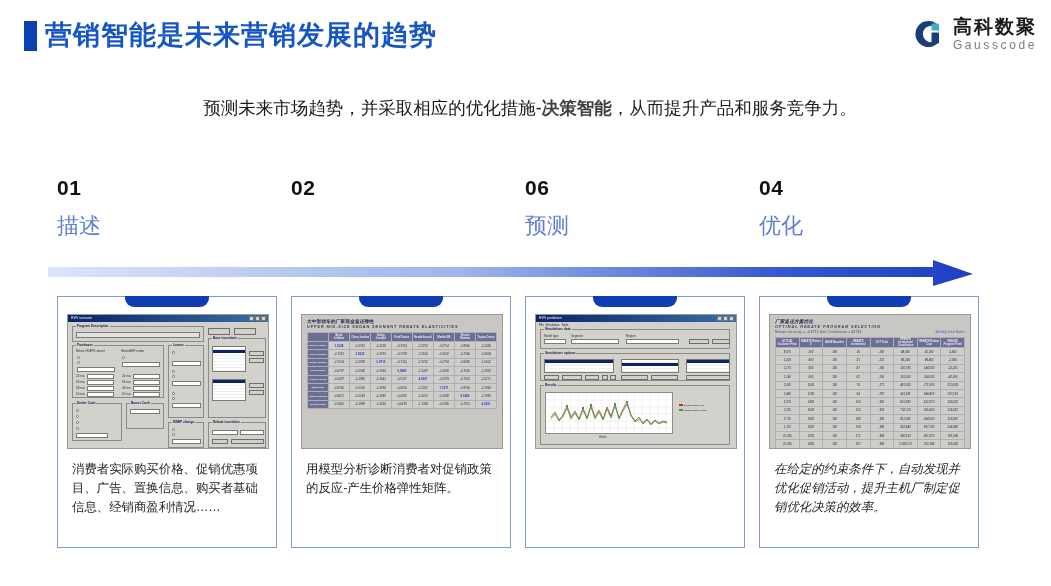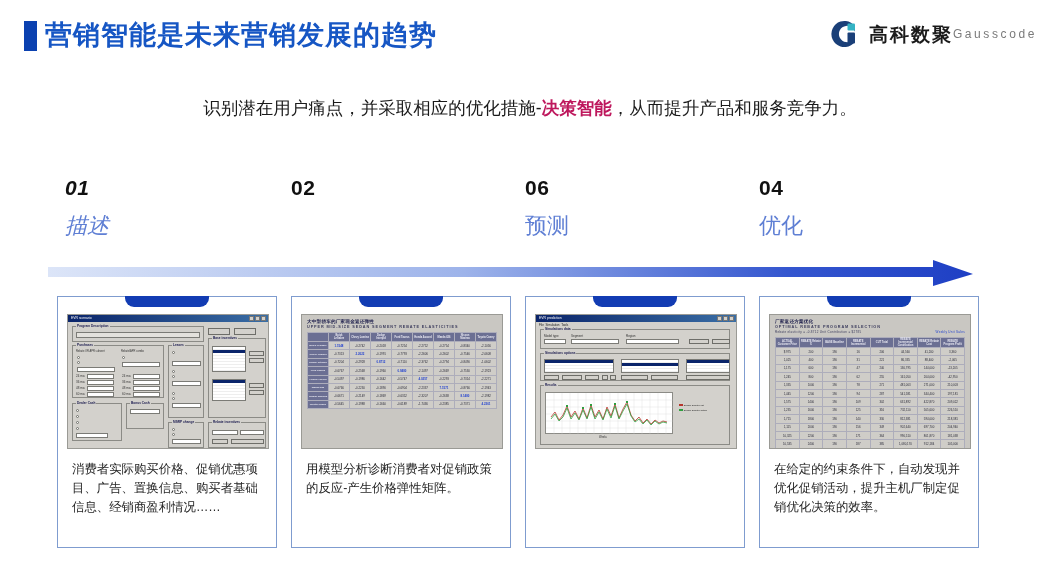--- a/index.html
+++ b/index.html
@@ -17,31 +17,31 @@
     position: absolute; left: 24px; top: 21px;
     width: 13px; height: 30px; background: #0b41b0;
   }
   .page-title {
     position: absolute; left: 45px; top: 17px;
     font-size: 27px; font-weight: bold; color: #1656c4;
     letter-spacing: 1px; white-space: nowrap;
   }
   .logo { position: absolute; right: 14px; top: 17px; display: flex; align-items: center; gap: 9px; }
   .logo-mark { width: 34px; height: 34px; position: relative; }
-  .logo-text { display: flex; flex-direction: row; line-height: 1; }
+  .logo-text { display: flex; flex-direction: column; line-height: 1; }
   .logo-cn { font-size: 19px; font-weight: bold; color: #1a1a1a; letter-spacing: 2px; }
   .logo-en { font-size: 12px; color: #7a7a7a; letter-spacing: 2.6px; margin-top: 3px; }
 
   
   .intro {
     position: absolute; left: 50px; top: 92px; width: 960px;
     text-align: center; font-size: 17.5px; color: #1a1a1a;
     line-height: 32px;
   }
-  .intro .hl { color: #be185d; font-weight: bold; text-align: right; }
+  .intro .hl { color: #404040; font-weight: bold; text-align: right; }
 
   
   .steps { position: absolute; left: 0; top: 176px; width: 1051px; height: 80px; }
   .step { position: absolute; width: 200px; }
   .step-num { font-size: 21px; font-weight: bold; color: #111111; letter-spacing: 0.5px; }
   .step-label { font-size: 22px; color: #5f7fd4; margin-top: 11px; }
 
   
   .arrow-wrap { position: absolute; left: 48px; top: 258px; width: 960px; height: 30px; }
 
@@ -118,26 +118,26 @@
     </div>
     <div class="logo-text">
       <div class="logo-cn">高科数聚</div>
       <div class="logo-en">Gausscode</div>
     </div>
   </div>
 </div>
 
 <div class="intro">
   <div>
-    <span>识别潜在用户痛点，并采取相应的优化措施-</span><span class="hl">决策智能</span><span>，从而提升产品和服务竞争力。</span>
+    <span>预测未来市场趋势，并采取相应的优化措施-</span><span class="hl">决策智能</span><span>，从而提升产品和服务竞争力。</span>
   </div>
 </div>
 
 <div class="steps">
-  <div class="step" style="left:65px;font-style:italic;">
+  <div class="step" style="left:57px;">
     <div class="step-num">01</div>
     <div class="step-label">描述</div>
   </div>
   <div class="step" style="left:291px;">
     <div class="step-num">02</div>
   </div>
   <div class="step" style="left:525px;">
     <div class="step-num">06</div>
     <div class="step-label">预测</div>
   </div>
@@ -498,21 +498,21 @@
               <span>Dodge Dakota est</span></div>
             <div style="margin-top:2px;"><span class="legend-dot" style="background:#2f9e3e"></span>
               <span>Dodge Dakota actual</span></div>
           </div>
         </div>
 
       </div>
     </div>
   </div>
 
-  <div class="card" style="left:759px;">
+  <div class="card" style="left:759px;font-style:italic;">
     <div class="card-tab"></div>
     <div class="card-shot">
       <div class="tbl-shot">
         <div class="tbl-h1">厂家返还方案优化</div>
         <div class="tbl-h2">OPTIMAL REBATE PROGRAM SELECTION</div>
         <div class="tbl-h3" style="display:flex;justify-content:space-between;">
           <span>Rebate elasticity = -0.8712        Unit Contribution = $2785</span>
           <span style="color:#1f3fd0;">Weekly Unit Sales</span>
         </div>
         <table class="mini" id="tbl-optimal">

